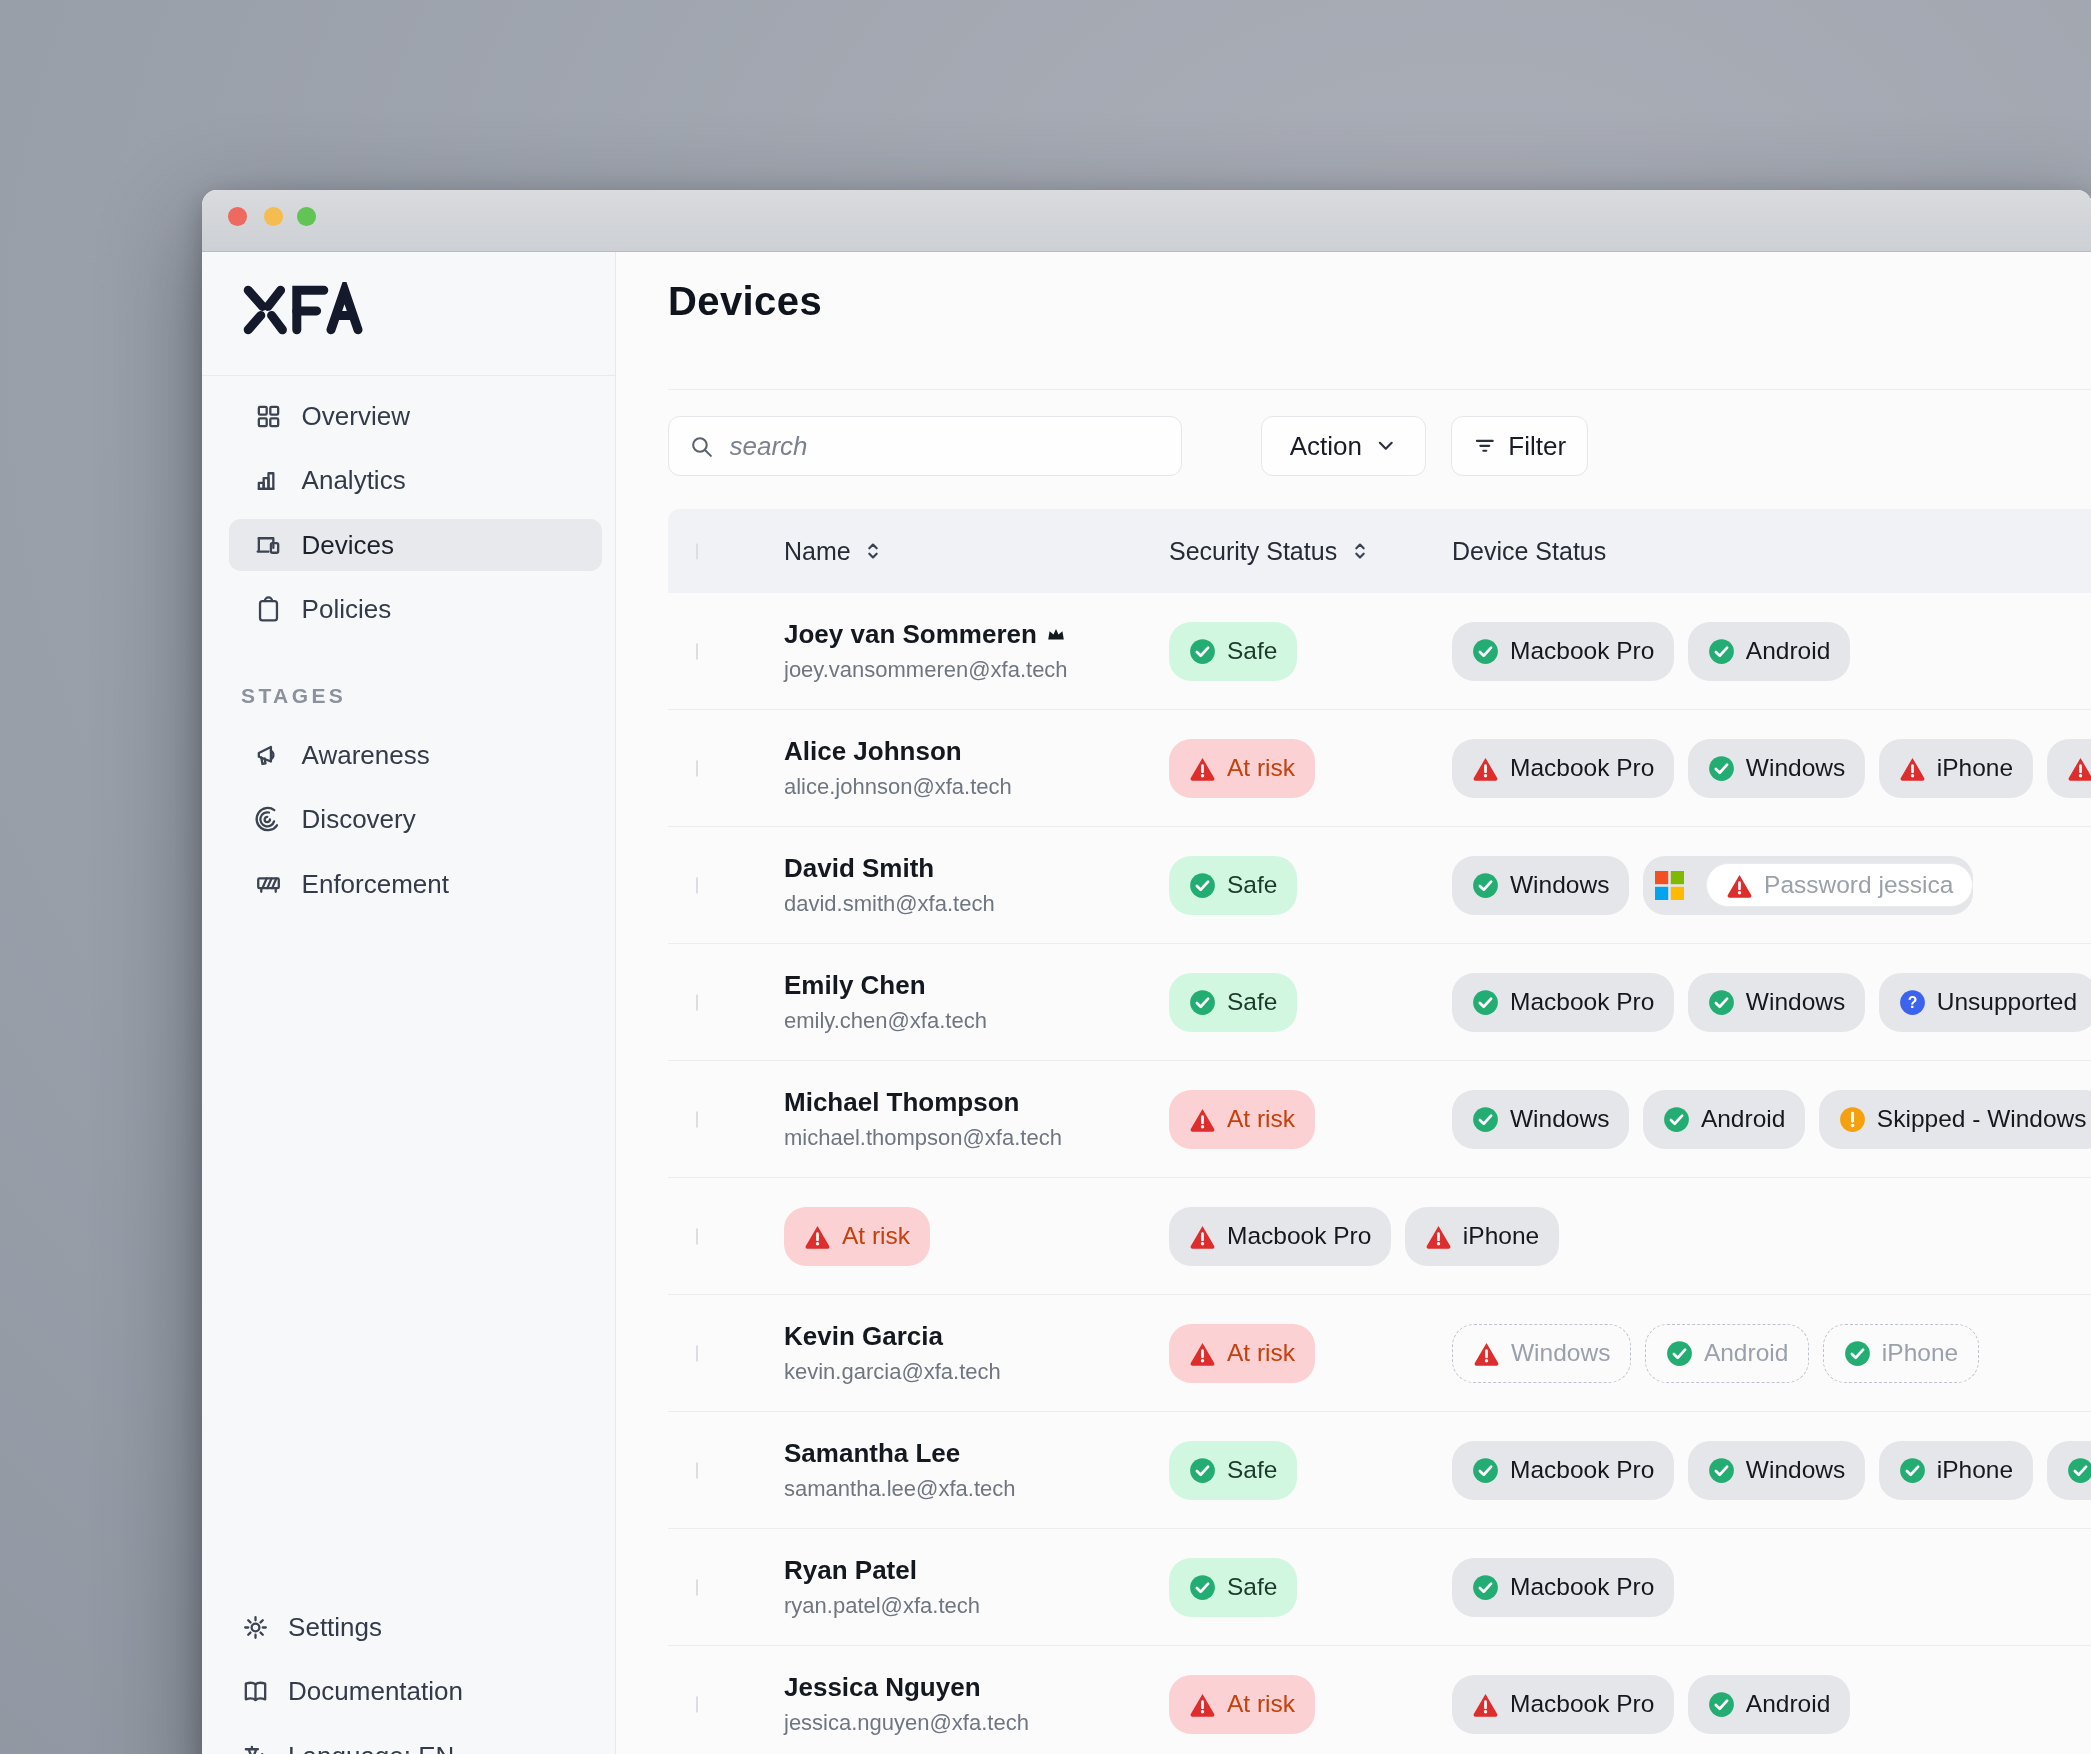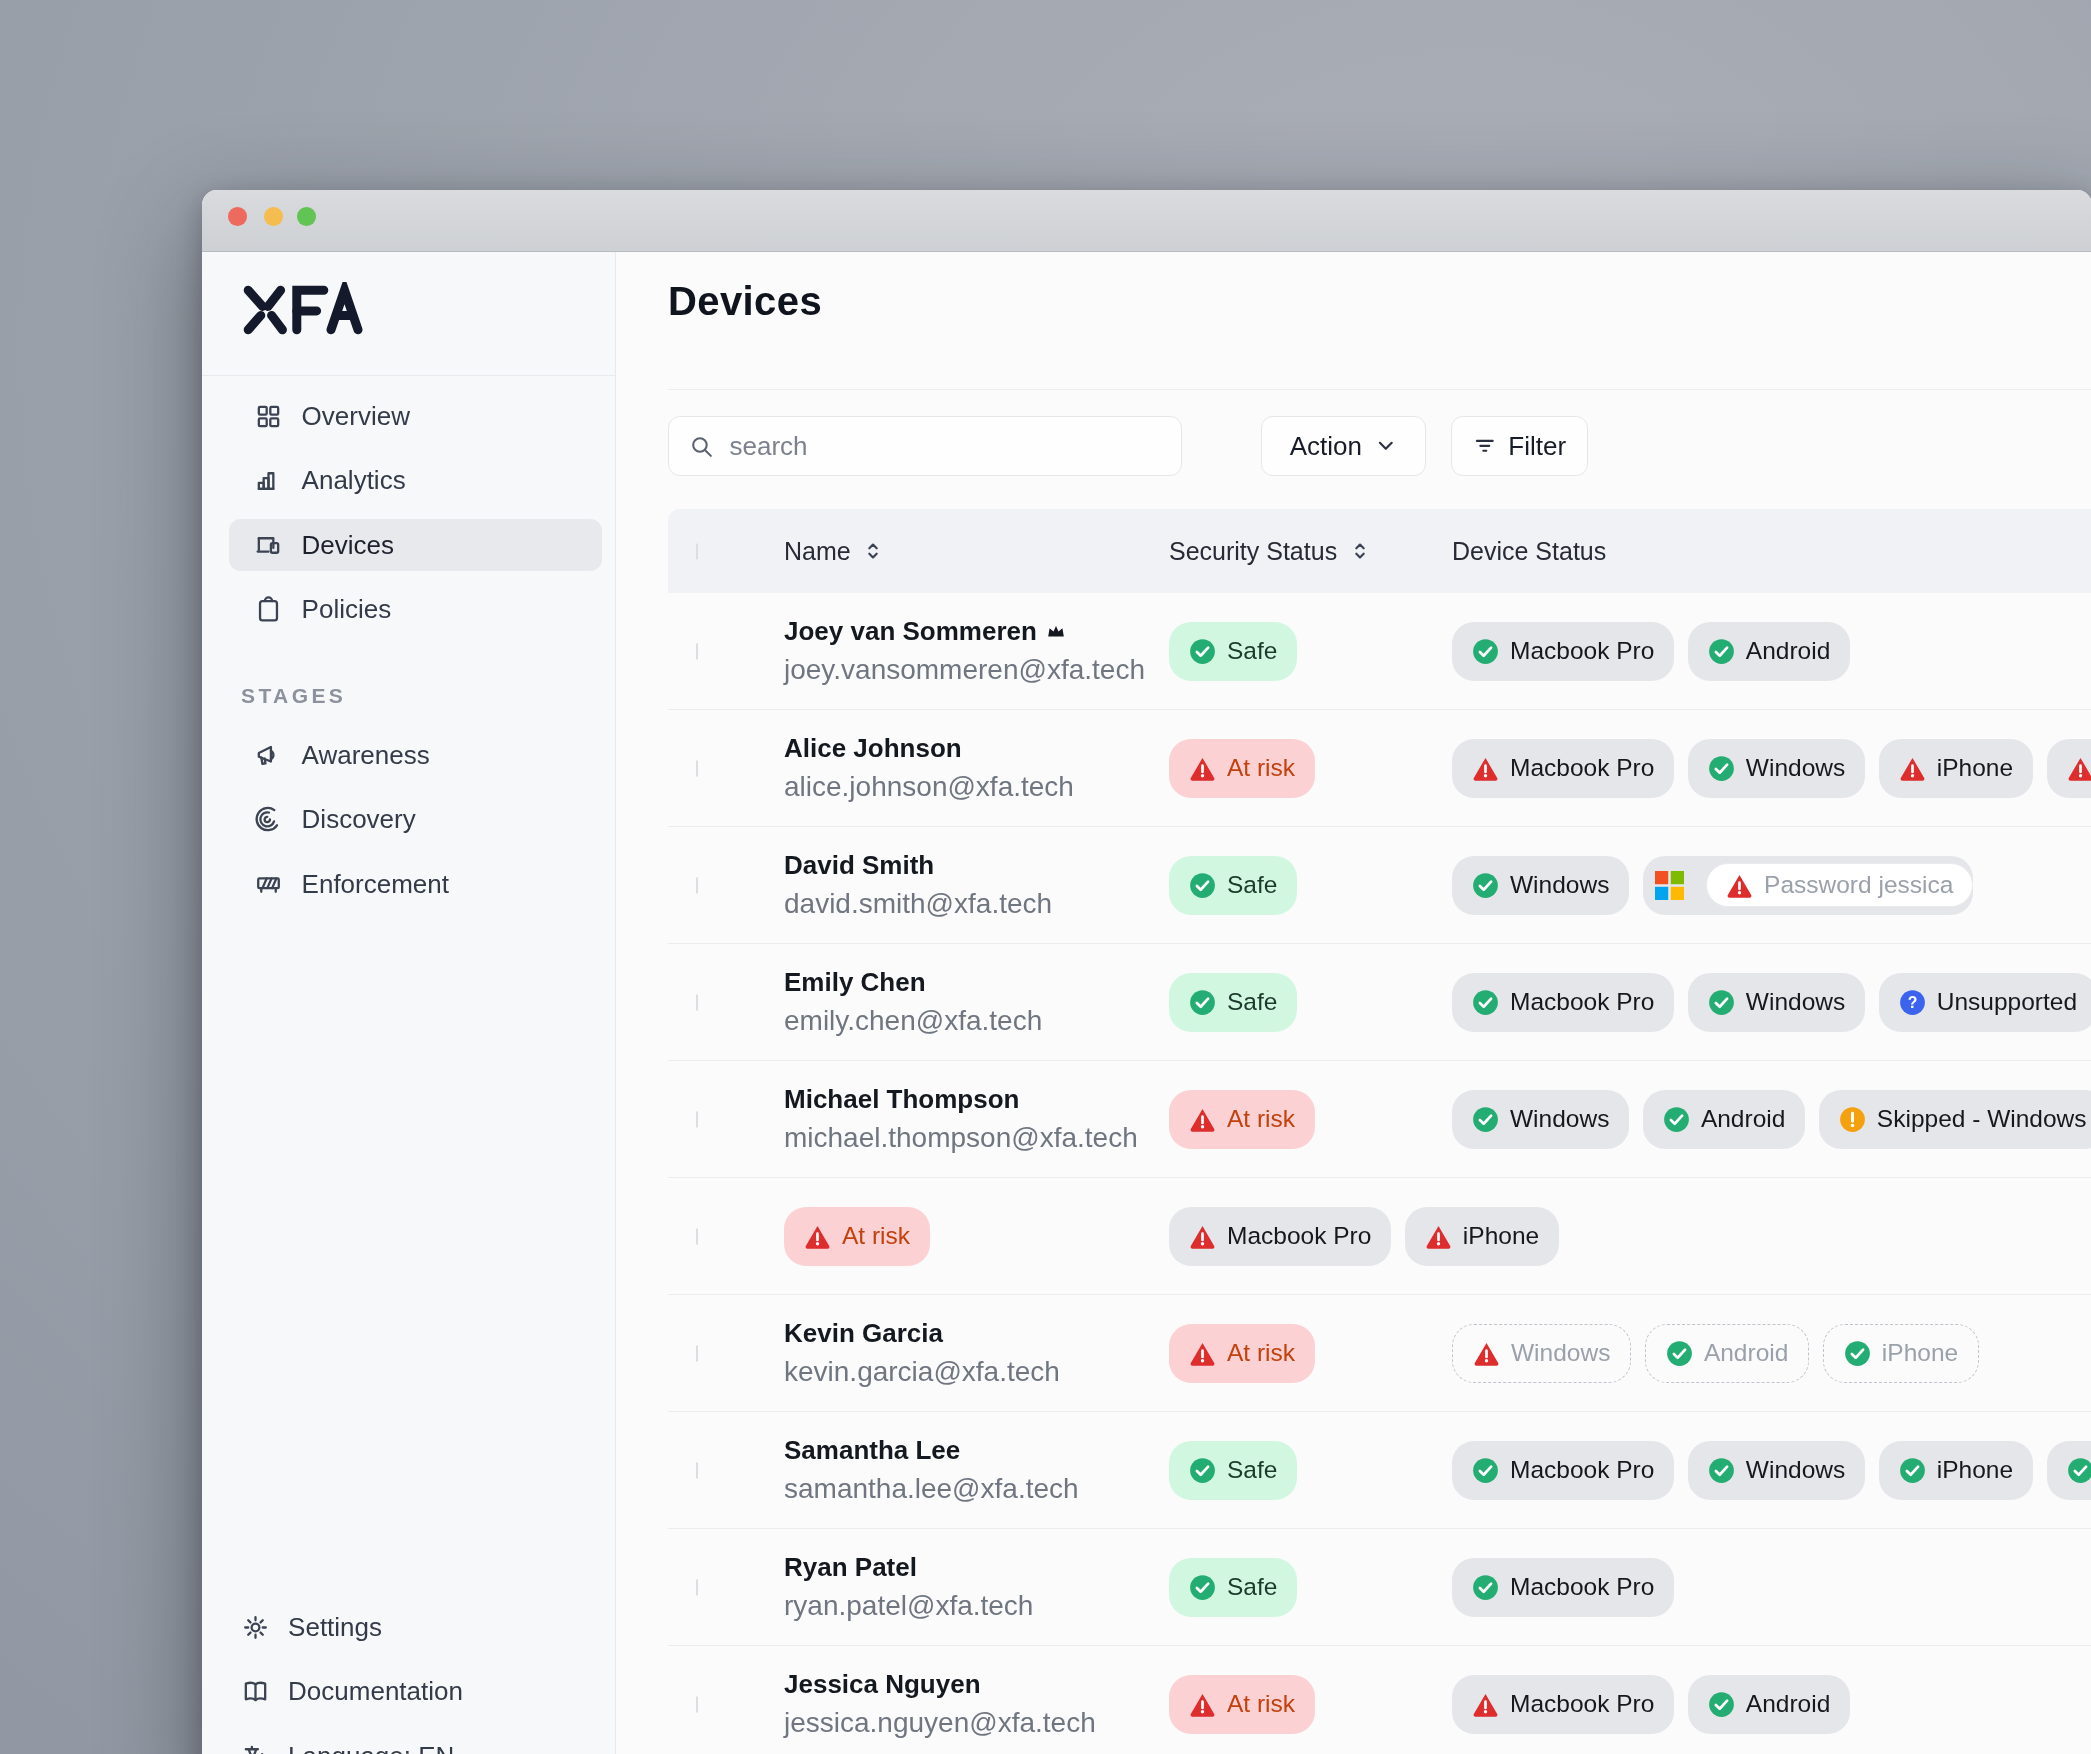--- a/index.html
+++ b/index.html
@@ -52,21 +52,21 @@
   .page-title{position:absolute;left:52px;top:27px;font-size:40px;font-weight:700;color:#10141d;letter-spacing:0.4px;}
   .head-divider{position:absolute;left:52px;right:0;top:137px;height:0.8px;background:#ecedef;}
   .toolbar{position:absolute;left:52px;right:0;top:164px;height:60px;display:flex;align-items:stretch;}
   .search-box{
     width:514px;border:1.7px solid #e4e6ea;border-radius:11.8px;background:#fefefe;
     display:flex;align-items:center;gap:13.5px;padding:0 20px;box-sizing:border-box;
   }
   .search-box svg{width:25px;height:25px;color:#5b626e;flex:none;}
   .search-box input{
     border:none;outline:none;background:transparent;font-size:26px;color:#1a1f2b;
-    font-family:inherit;width:100%;
+    font-family:inherit;width:100%;font-style:italic;
   }
   .search-box input::placeholder{color:#7b828e;}
   .btn{
     border:1.7px solid #e4e6ea;border-radius:11.8px;background:#fefefe;display:flex;
     align-items:center;justify-content:center;gap:11.8px;font-size:26px;color:#171c28;
     box-sizing:border-box;cursor:default;
   }
   .btn svg{width:23.6px;height:23.6px;color:#2a3040;}
   .btn-action{position:absolute;left:593px;width:165px;height:60px;}
   .btn-filter{position:absolute;left:783px;width:137px;height:60px;}
@@ -80,21 +80,21 @@
   .t-head .hlabel{display:flex;align-items:center;gap:11.8px;font-size:25px;color:#262b36;font-weight:500;}
   .t-head svg.sort{width:22px;height:22px;color:#3a4150;}
   .t-row{
     height:116px;display:grid;grid-template-columns:88px 385px 283px auto;
     align-items:center;padding-left:28px;border-bottom:0.8px solid #ececee;
     background:#fbfbfc;white-space:nowrap;
   }
   .cbx{width:25px;height:25px;border:1.7px solid #dcdee3;border-radius:7.6px;background:#fff;box-sizing:border-box;}
   .ncell .nm{font-size:26px;font-weight:600;color:#14181f;display:flex;align-items:center;gap:8.4px;}
   .ncell .nm svg{width:22px;height:22px;color:#111;}
-  .ncell .em{font-size:28px;color:#6f7680;margin-top:6.7px;}
+  .ncell .em{font-size:22px;color:#6f7680;margin-top:6.7px;}
   .badge{
     display:inline-flex;align-items:center;gap:11px;height:59px;border-radius:22px;
     padding:0 20px;font-size:24.5px;font-weight:500;box-sizing:border-box;
   }
   .badge svg{width:27px;height:27px;flex:none;}
   .badge.safe{background:#d2f7e1;color:#1c3a2b;}
   .badge.risk{background:#fbd1d3;color:#c2410c;}
   .dev-cell{display:flex;align-items:center;gap:13.5px;overflow:visible;}
   .badge.solid{background:#e5e6e9;color:#15181f;}
   .badge.dashed{background:transparent;border:1.7px dashed #bfc4cc;color:#9aa1ab;}

